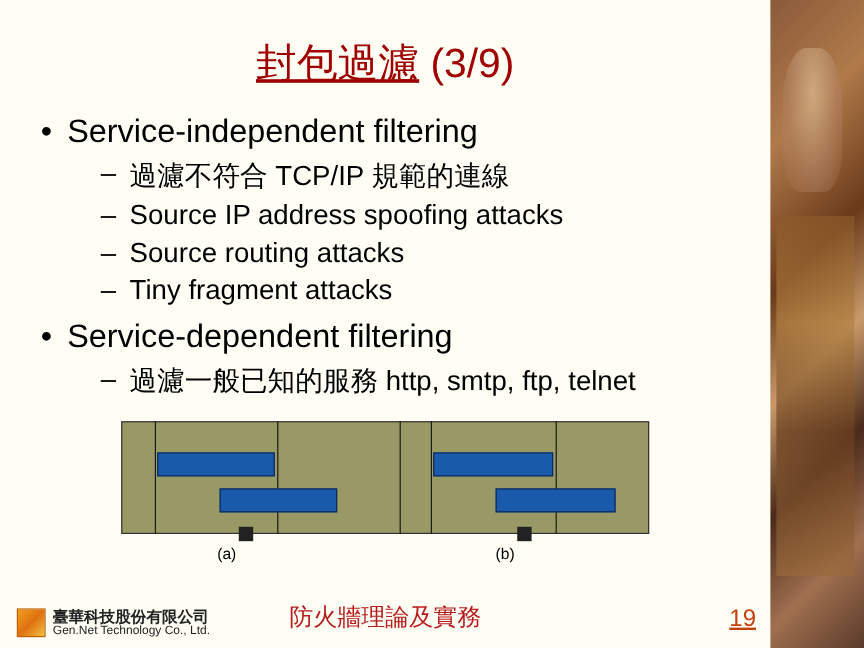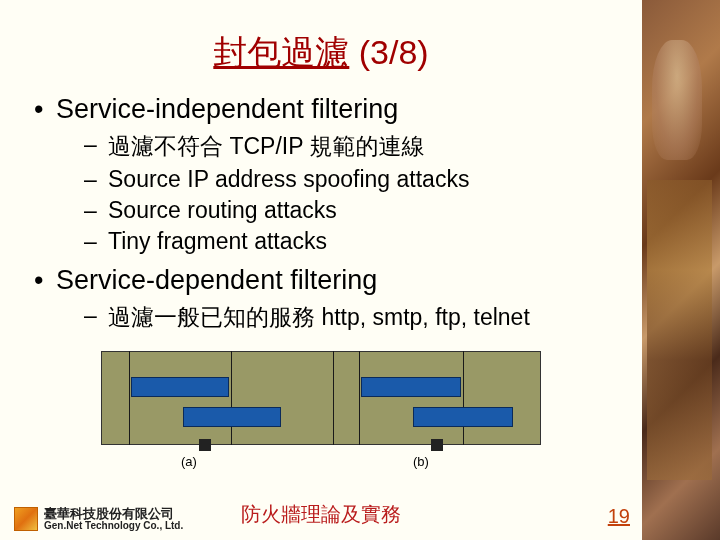--- a/index.html
+++ b/index.html
@@ -162,21 +162,21 @@
     flex-direction: column;
     line-height: 1.05;
   }
   .logo-zh {
     font-size: 13px;
     font-weight: bold;
     color: #222;
   }
   .logo-en {
     font-size: 10px;
-    font-weight: bold;
+    font-weight: normal;
     color: #222;
   }
   .footer-center {
     position: absolute;
     left: 0; right: 78px;
     text-align: center;
     font-size: 20px;
     color: #b91c1c;
     bottom: 12px;
   }
@@ -189,21 +189,21 @@
     text-decoration: underline;
   }
 </style>
 </head>
 <body>
 
 <div class="deco-right"></div>
 
 <div class="content">
   <h1 class="title">
-    <span class="zh">封包過濾</span><span class="en"> (3/8)</span>
+    <span class="zh">封包過濾</span><span class="en"> (3/9)</span>
   </h1>
 
   <ul class="level1">
     <li>
       <span>Service-independent filtering</span>
       <ul class="level2">
         <li>過濾不符合 TCP/IP 規範的連線</li>
         <li>Source IP address spoofing attacks</li>
         <li>Source routing attacks</li>
         <li>Tiny fragment attacks</li>

